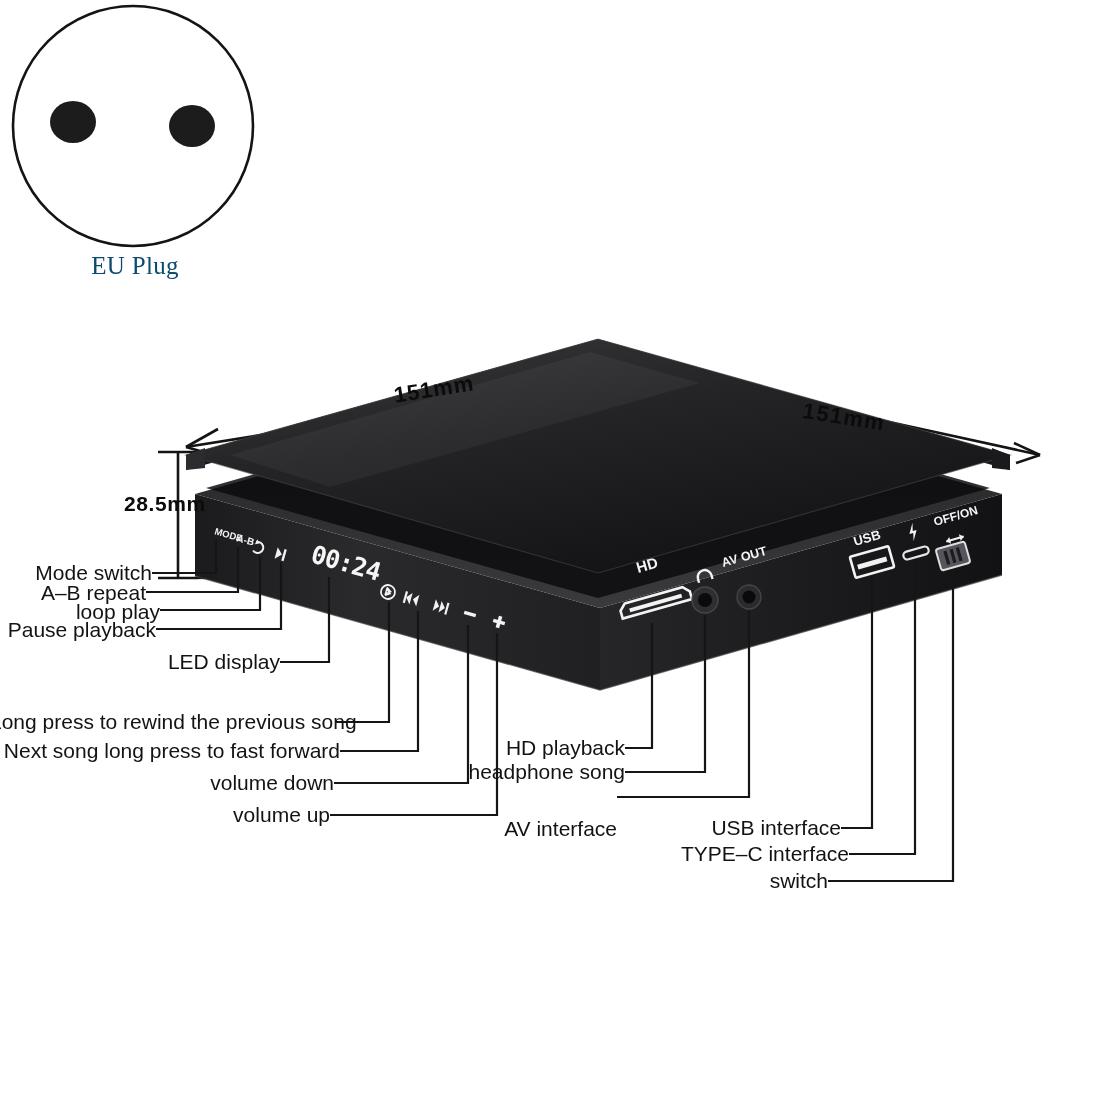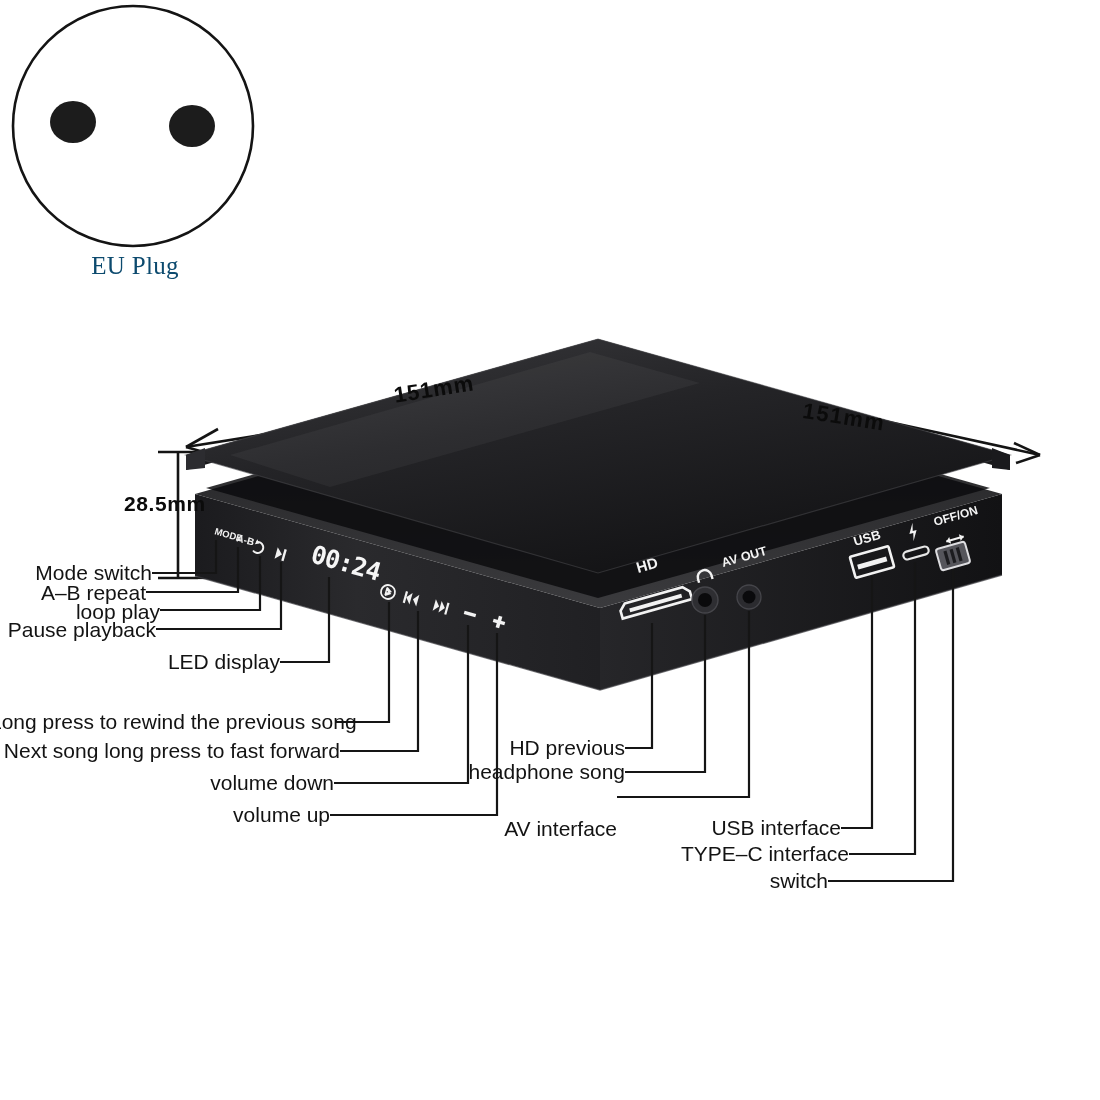--- a/index.html
+++ b/index.html
@@ -314,20 +314,20 @@
   <div class="lbl r" style="left:-10px; top:562px; width:162px;">Mode switch</div>
   <div class="lbl r" style="left:-10px; top:582px; width:156px;">A–B repeat</div>
   <div class="lbl r" style="left:-10px; top:601px; width:170px;">loop play</div>
   <div class="lbl r" style="left:-10px; top:619px; width:166px;">Pause playback</div>
   <div class="lbl r" style="left:-10px; top:651px; width:290px;">LED display</div>
   <div class="lbl r" style="left:-10px; top:711px; width:346px;">Long press to rewind the previous song</div>
   <div class="lbl r" style="left:-10px; top:740px; width:350px;">Next song long press to fast forward</div>
   <div class="lbl r" style="left:-10px; top:772px; width:344px;">volume down</div>
   <div class="lbl r" style="left:-10px; top:804px; width:340px;">volume up</div>
 
-  <div class="lbl r" style="left:365px; top:737px; width:260px;">HD previous</div>
+  <div class="lbl r" style="left:365px; top:737px; width:260px;">HD playback</div>
   <div class="lbl r" style="left:365px; top:761px; width:260px;">headphone song</div>
   <div class="lbl r" style="left:357px; top:786px; width:260px;margin-top:32px;">AV interface</div>
   <div class="lbl r" style="left:589px; top:843px; width:260px;">TYPE–C interface</div>
   <div class="lbl r" style="left:581px; top:817px; width:260px;">USB interface</div>
   <div class="lbl r" style="left:568px; top:870px; width:260px;">switch</div>
 
 </div>
 
 </body></html>

